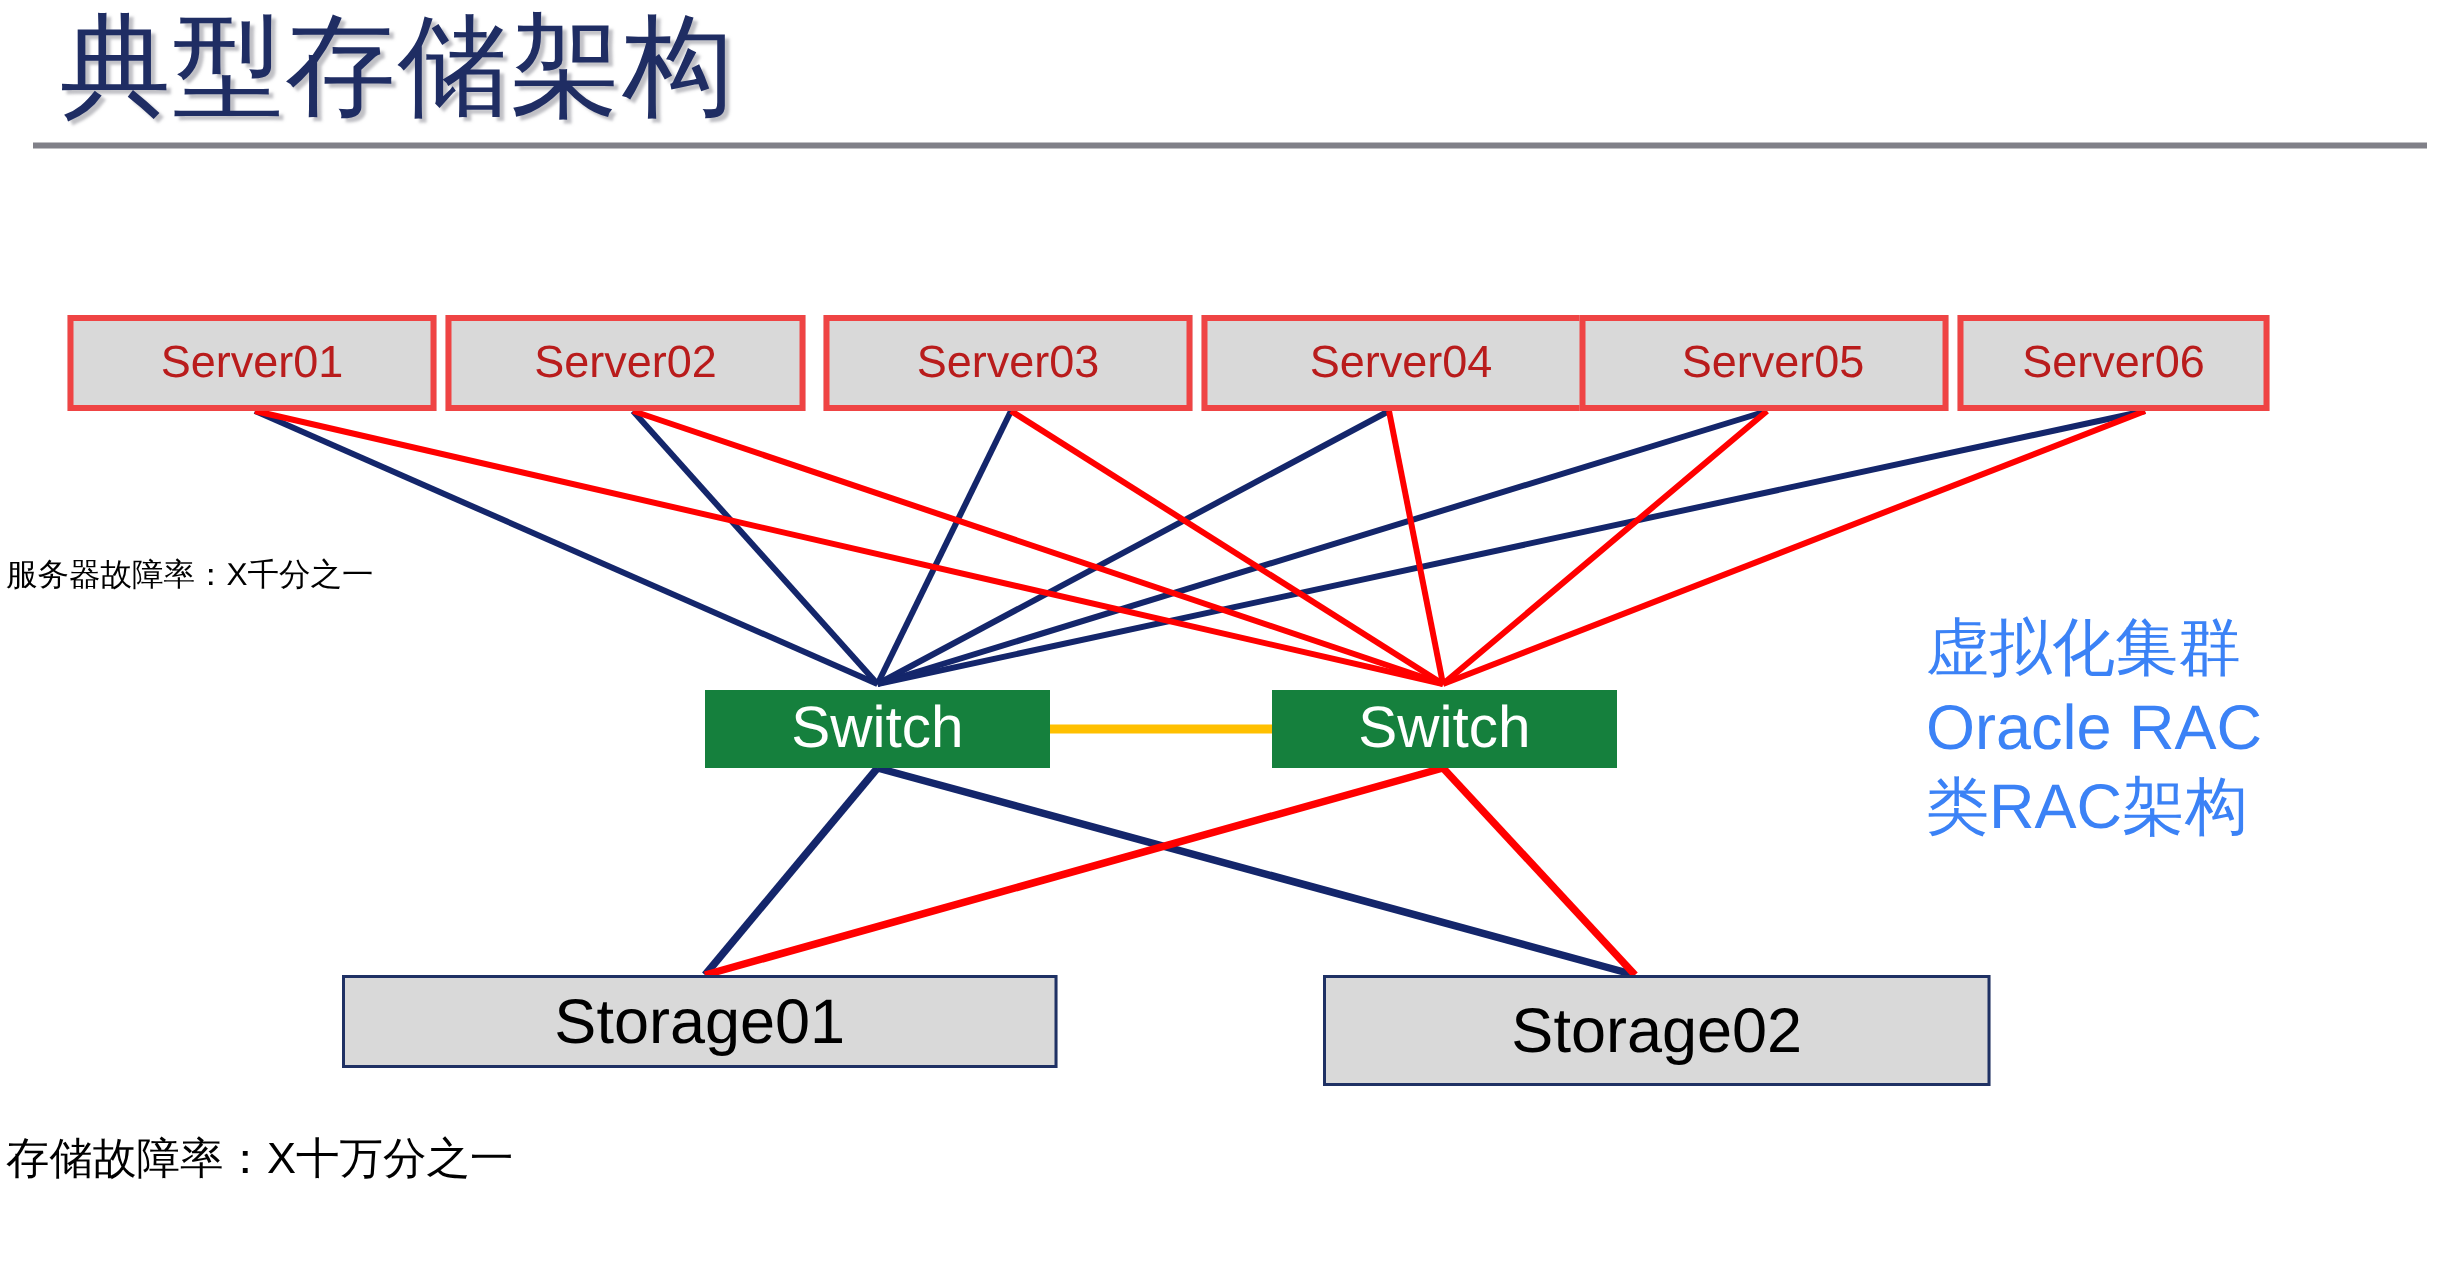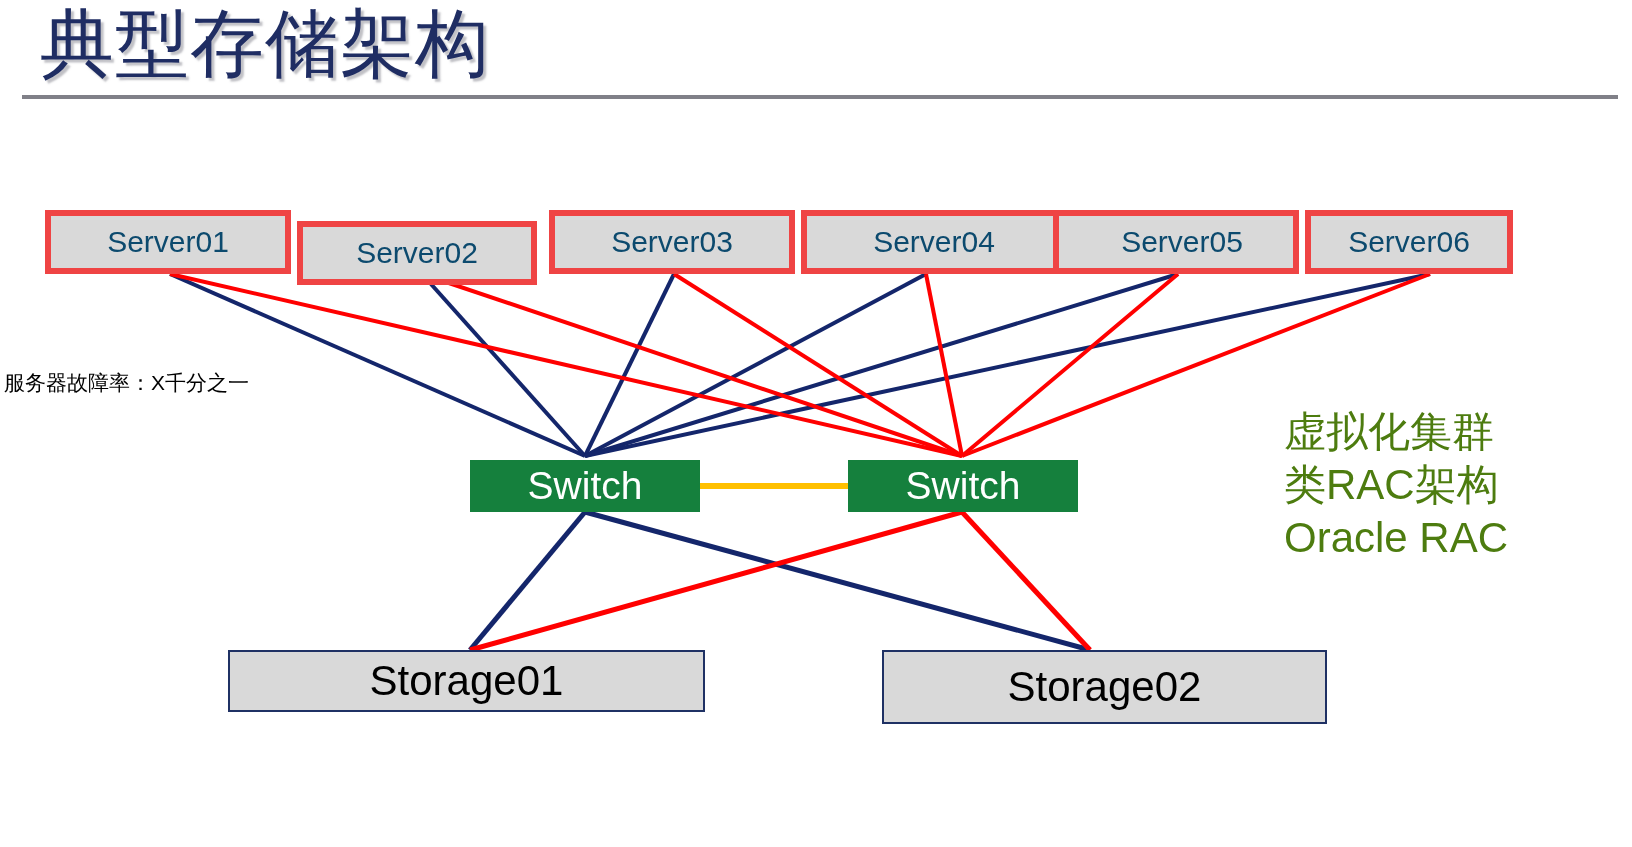--- a/index.html
+++ b/index.html
@@ -61,23 +61,23 @@
   .node {
     position: absolute;
     box-sizing: border-box;
     display: flex;
     align-items: center;
     justify-content: center;
     white-space: nowrap;
   }
   .node-server {
     background: #D9D9D9;
-    border: 6px solid #ef4444;
+    border: 4px solid #ef4444;
     font-size: 30px;
-    color: #0c4a6e;
+    color: #b91c1c;
     height: 64px;
     width: 246px;
   }
   .node-switch {
     background: #15803d;
     border: none;
     font-size: 39px;
     color: #FFFFFF;
     height: 52px;
     width: 230px;
@@ -105,21 +105,21 @@
     left: 4px;
     top: 753px;
     font-size: 29px;
   }
   #cluster-note {
     position: absolute;
     left: 1284px;
     top: 405px;
     font-size: 42px;
     line-height: 53px;
-    color: #4d7c0f;
+    color: #3b82f6;
     white-space: nowrap;
   }
   #cluster-note div { white-space: nowrap; }
 </style>
 </head>
 <body>
 
 <div id="slide">
 
   <div id="slide-title">典型存储架构</div>
@@ -144,21 +144,21 @@
         <line x1="585" y1="512" x2="470" y2="650" stroke="#14266B" stroke-width="5" stroke-linecap="butt"></line>
         <line x1="585" y1="512" x2="1090" y2="650" stroke="#14266B" stroke-width="5" stroke-linecap="butt"></line>
         <line x1="962" y1="512" x2="470" y2="650" stroke="#FF0000" stroke-width="5" stroke-linecap="butt"></line>
         <line x1="962" y1="512" x2="1090" y2="650" stroke="#FF0000" stroke-width="5" stroke-linecap="butt"></line>
       </svg>
 
     <div id="nodes-layer">
         <div class="node node-server" style="left: 45px; top: 210px; width: 246px; height: 64px;">
           <span>Server01</span>
         </div>
-        <div class="node node-server" style="left: 297px; top: 210px; width: 240px; height: 64px; margin-top: 11px;">
+        <div class="node node-server" style="left: 297px; top: 210px; width: 240px; height: 64px;">
           <span>Server02</span>
         </div>
         <div class="node node-server" style="left: 549px; top: 210px; width: 246px; height: 64px;">
           <span>Server03</span>
         </div>
         <div class="node node-server" style="left: 801px; top: 210px; width: 266px; height: 64px;">
           <span>Server04</span>
         </div>
         <div class="node node-server" style="left: 1053px; top: 210px; width: 246px; height: 64px; padding-left: 12px;">
           <span>Server05</span>
@@ -177,20 +177,21 @@
         </div>
         <div class="node node-storage" style="left: 882px; top: 650px; width: 445px; height: 74px;">
           <span>Storage02</span>
         </div>
       </div>
 
   </div>
 
   <div class="annot" id="note-server-failure">服务器故障率：X千分之一</div>
 
+  <div class="annot" id="note-storage-failure">存储故障率：X十万分之一</div>
 
   <div id="cluster-note">
       <div>虚拟化集群</div>
+      <div>Oracle RAC</div>
       <div>类RAC架构</div>
-      <div>Oracle RAC</div>
     </div>
 
 </div>
 
 </body></html>

